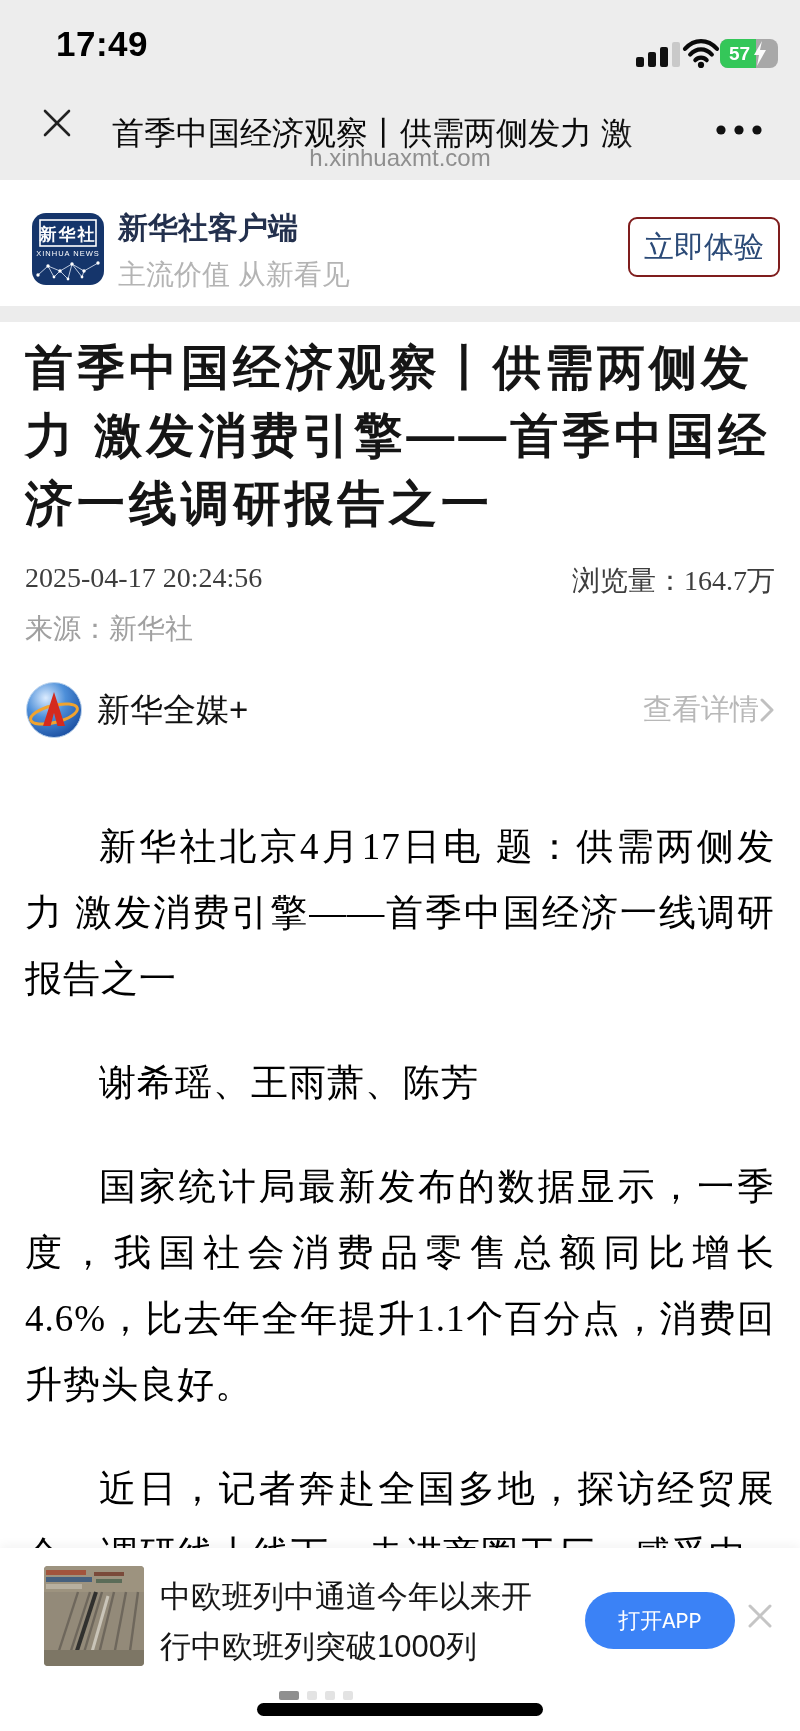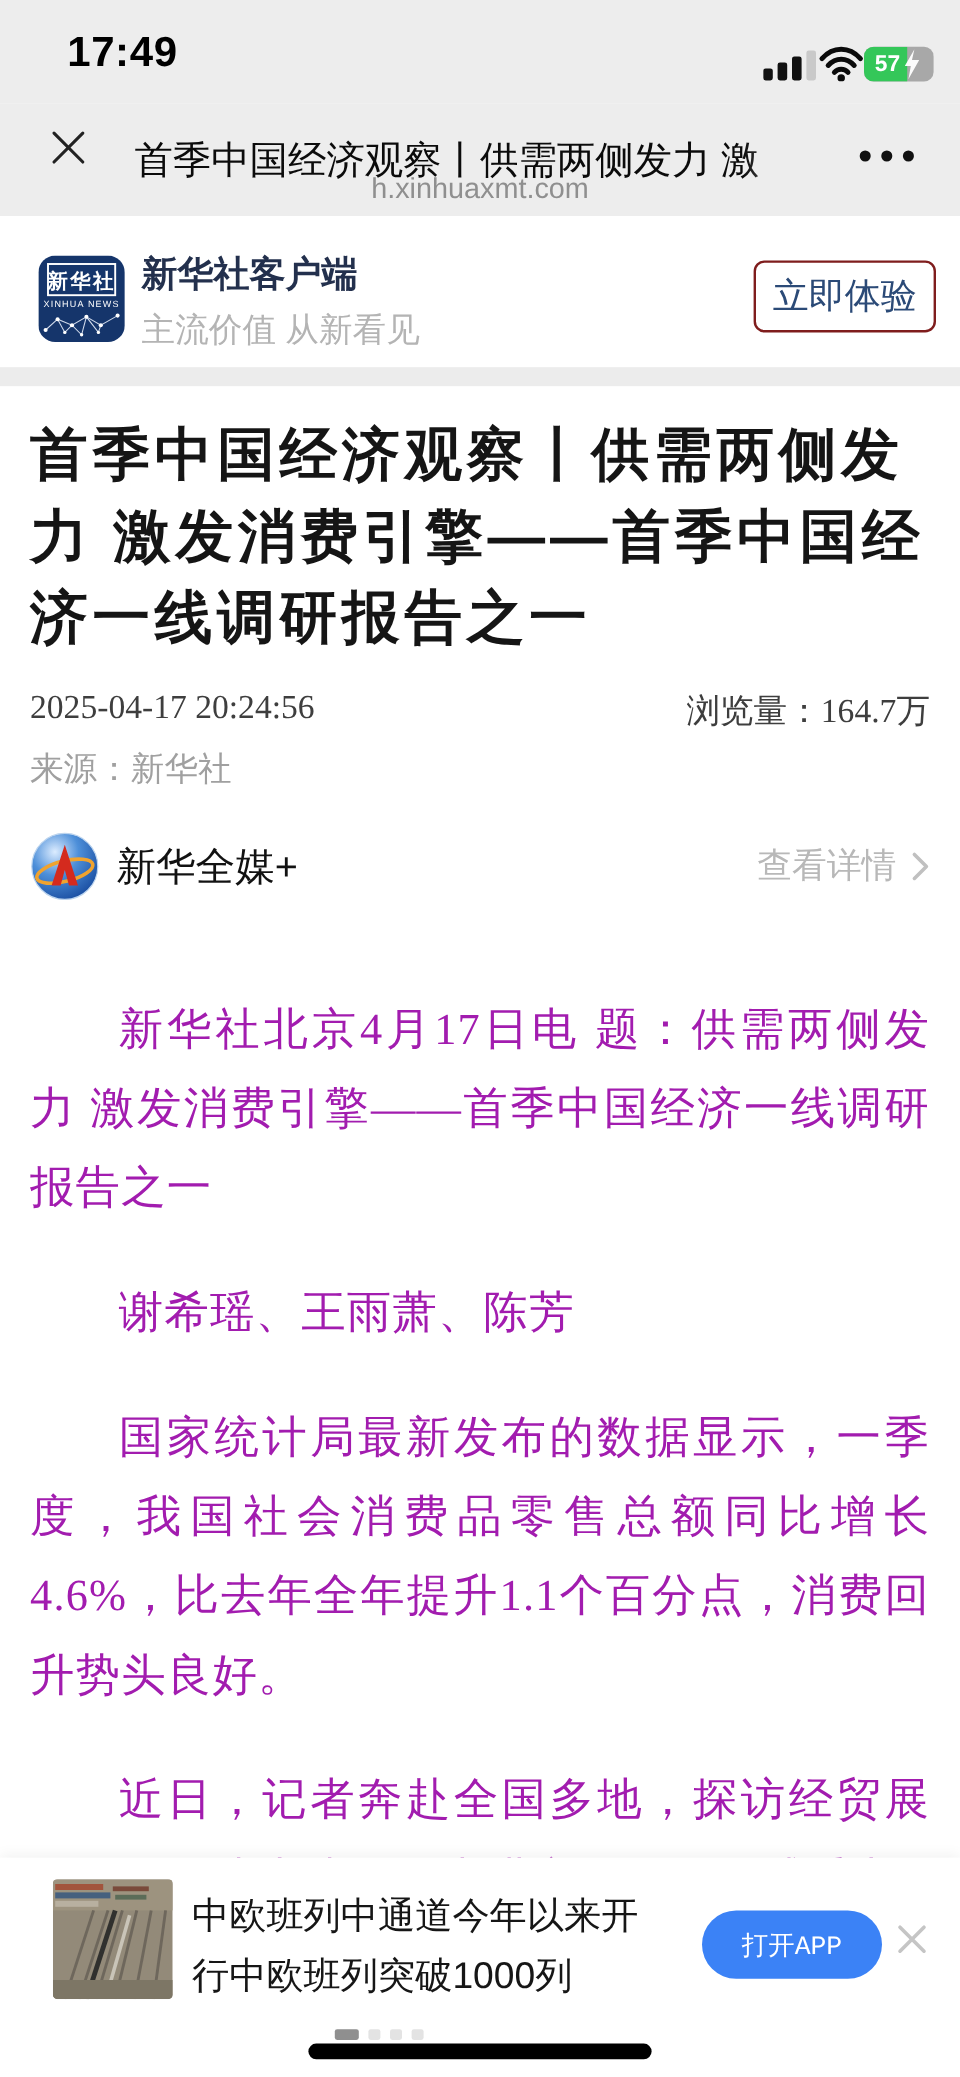--- a/index.html
+++ b/index.html
@@ -28,31 +28,31 @@
   .url{position:absolute;left:0;right:0;top:58px;text-align:center;font-size:24px;color:#8f8f8f;}
   
   .appbanner{position:absolute;top:180px;left:0;right:0;height:126px;background:#fff;}
   .appicon{position:absolute;left:32px;top:33px;width:72px;height:72px;}
   .appname{position:absolute;left:118px;top:28px;font-size:30px;font-weight:600;color:#23304d;}
   .appslogan{position:absolute;left:118px;top:76px;font-size:28px;color:#b4b4b4;}
   .ctabtn{position:absolute;left:628px;top:37px;width:148px;height:56px;border:2px solid #7f1d1d;border-radius:9px;
     background:#fff;color:#2b4a77;font-size:30px;display:flex;align-items:center;justify-content:center;cursor:pointer;}
   .sectiondivider{position:absolute;top:306px;left:0;right:0;height:16px;background:#ececec;}
   
-  .article{position:absolute;top:322px;left:0;right:0;padding:12px 25px;background:#fff;}
+  .article{position:absolute;top:322px;left:0;right:0;padding:0 25px;background:#fff;}
   .atitle{margin:12px 0 0;font-size:48px;line-height:68px;font-weight:700;color:#151515;letter-spacing:4px;}
   .meta{display:flex;justify-content:space-between;align-items:flex-start;margin-top:24px;
     font-family:"Liberation Serif","DejaVu Serif",serif;font-size:28px;color:#3e3e3e;}
   .source{margin-top:10px;font-family:"Liberation Serif","DejaVu Serif",serif;font-size:28px;color:#a0a0a0;}
   .mediarow{display:flex;align-items:center;margin-top:32px;height:60px;}
   .medialogo{width:58px;height:58px;flex:0 0 auto;}
   .medianame{margin-left:14px;font-size:33px;color:#121212;}
-  .mediadetail{margin-left:auto;display:flex;align-items:center;gap:12px;font-size:29px;color:#b8b8b8;cursor:pointer;}
+  .mediadetail{margin-left:auto;display:flex;align-items:center;gap:0;font-size:29px;color:#b8b8b8;cursor:pointer;}
   .bodytext p{margin:38px 0 0;font-family:"Liberation Serif","DejaVu Serif",serif;
-    font-size:37px;line-height:66px;letter-spacing:1px;color:#a21caf;text-align:justify;text-indent:2em;}
+    font-size:37px;line-height:66px;letter-spacing:1px;color:#000000;text-align:justify;text-indent:2em;}
   .bodytext p:first-child{margin-top:74px;}
   
   .adbanner{position:absolute;left:0;right:0;top:1548px;bottom:0;background:#fff;box-shadow:0 -3px 10px rgba(0,0,0,.05);}
   .adthumb{position:absolute;left:44px;top:18px;width:100px;height:100px;border-radius:4px;overflow:hidden;cursor:pointer;}
   .adheadline{position:absolute;left:160px;top:24px;width:400px;font-size:31px;line-height:50px;color:#161616;cursor:pointer;}
   .openapp{position:absolute;left:585px;top:44px;width:150px;height:57px;border-radius:29px;background:#3b82f6;
     color:#fff;font-size:22px;display:flex;align-items:center;justify-content:center;cursor:pointer;font-family:Liberation Mono, monospace;}
   .adclose{position:absolute;left:744px;top:52px;cursor:pointer;}
   .pagedots{position:absolute;left:279px;top:143px;display:flex;align-items:center;gap:8px;}
   .pagedots .d0{width:20px;height:9px;background:#8f8f8f;border-radius:2px;}

